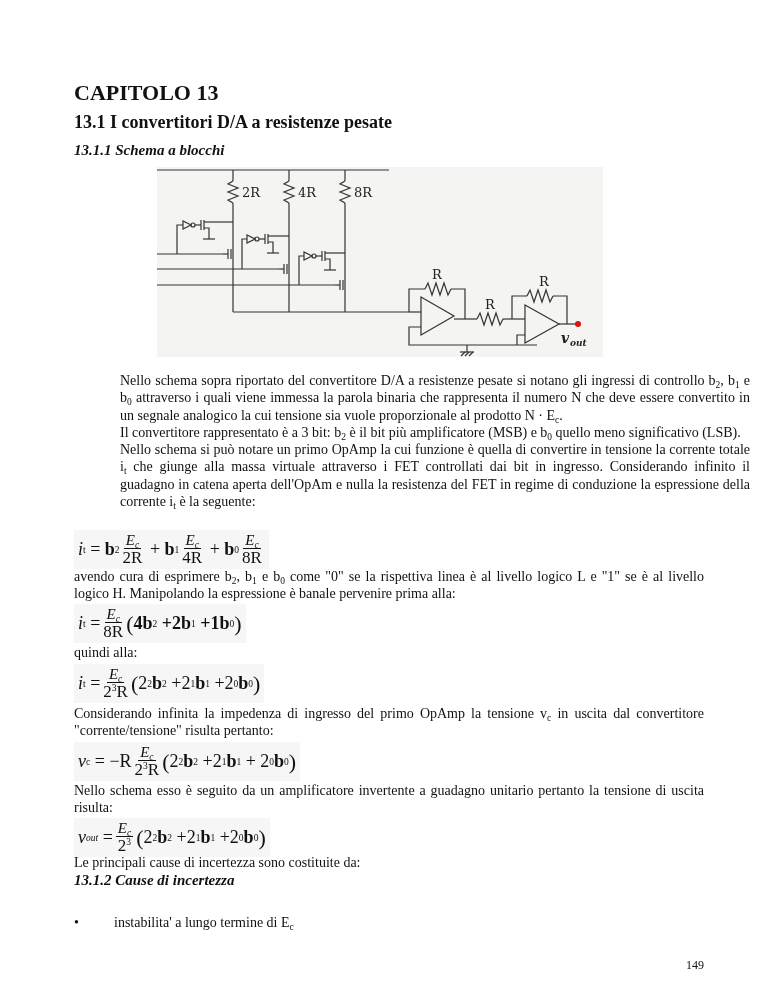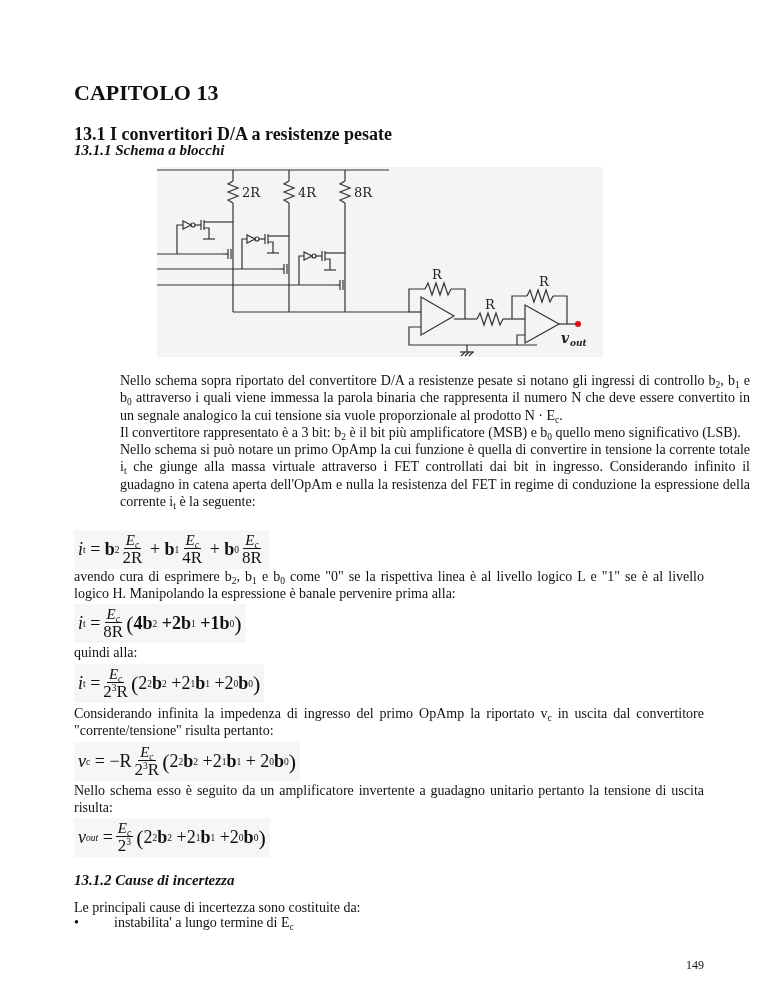--- a/index.html
+++ b/index.html
@@ -1,19 +1,19 @@
 <!DOCTYPE html>
 <html><head>
 <meta charset="utf-8">
 <style>
   html, body { margin: 0; padding: 0; background: #ffffff; }
   body { width: 768px; height: 994px; position: relative; overflow: hidden;
          font-family: "Liberation Serif", serif; color: #111; }
   .h1 { position: absolute; left: 74px; top: 80px; font-size: 22px; font-weight: bold; margin: 0; }
-  .h2 { position: absolute; left: 74px; top: 124px; font-size: 18px; font-weight: bold; margin: 0; }
+  .h2 { position: absolute; left: 74px; top: 112px; font-size: 18px; font-weight: bold; margin: 0; }
   .h3 { position: absolute; left: 74px; top: 142px; font-size: 15px; font-weight: bold; font-style: italic; margin: 0; }
   .h3b { top: 872px; }
   .para { position: absolute; left: 74px; width: 630px; font-size: 14px; line-height: 17.3px; text-align: justify; margin: 0; }
   .para.left { text-align: left; }
   sub { font-size: 9.5px; vertical-align: -3px; line-height: 0; }
   sup { font-size: 9.5px; vertical-align: 6px; line-height: 0; }
   .eq { position: absolute; left: 74px; background: #f6f6f6; font-size: 18px; padding: 2px 4px; display: flex; align-items: center; white-space: nowrap; }
   .eq i.v { font-style: italic; }
   .eq b { font-weight: bold; }
   .frac { display: inline-flex; flex-direction: column; align-items: center; margin: 0 3px; vertical-align: middle; justify-content: flex-end; }
@@ -212,21 +212,21 @@
   <span class="frac">
       <span class="num"><span>E</span><sub>c</sub></span>
       <span class="den"><span>2</span><sup>3</sup><span>R</span></span>
     </span>
   <span class="par">(</span>
   <span>2</span><sup>2</sup><b>b</b><sub>2</sub>&nbsp;+<span>2</span><sup>1</sup><b>b</b><sub>1</sub>&nbsp;+<span>2</span><sup>0</sup><b>b</b><sub>0</sub>
   <span class="par">)</span>
 </div>
 
 <div class="para" style="top:705px;">
-  <span>Considerando infinita la impedenza di ingresso del primo OpAmp la riportato v</span><sub>c</sub><span> in uscita dal convertitore "corrente/tensione" risulta pertanto:</span>
+  <span>Considerando infinita la impedenza di ingresso del primo OpAmp la tensione v</span><sub>c</sub><span> in uscita dal convertitore "corrente/tensione" risulta pertanto:</span>
 </div>
 
 <div class="eq" style="top:742px;">
   <i class="v">v</i><sub>c</sub>&nbsp;=&nbsp;<span>−R</span>
   <span class="frac">
       <span class="num"><span>E</span><sub>c</sub></span>
       <span class="den"><span>2</span><sup>3</sup><span>R</span></span>
     </span>
   <span class="par">(</span>
   <span>2</span><sup>2</sup><b>b</b><sub>2</sub>&nbsp;+<span>2</span><sup>1</sup><b>b</b><sub>1</sub>&nbsp;+&nbsp;<span>2</span><sup>0</sup><b>b</b><sub>0</sub>
@@ -240,19 +240,19 @@
   <span class="frac">
       <span class="num"><span>E</span><sub>c</sub></span>
       <span class="den"><span>2</span><sup>3</sup></span>
     </span>
   <span class="par">(</span>
   <span>2</span><sup>2</sup><b>b</b><sub>2</sub>&nbsp;+<span>2</span><sup>1</sup><b>b</b><sub>1</sub>&nbsp;+<span>2</span><sup>0</sup><b>b</b><sub>0</sub>
   <span class="par">)</span>
 </div>
 
 <h3 class="h3 h3b">13.1.2 Cause di incertezza</h3>
-<div class="para left" style="top:899px;">Le principali cause di incertezza sono costituite da:</div>
+<div class="para left" style="top:854px;">Le principali cause di incertezza sono costituite da:</div>
 <div class="bullet-row" style="top:915px;">
   <span class="dot">•</span>
   <span><span>instabilita' a lungo termine di E</span><sub>c</sub></span>
 </div>
 
 <div class="pagenum" style="top:958px;">149</div>
 
 </body></html>

